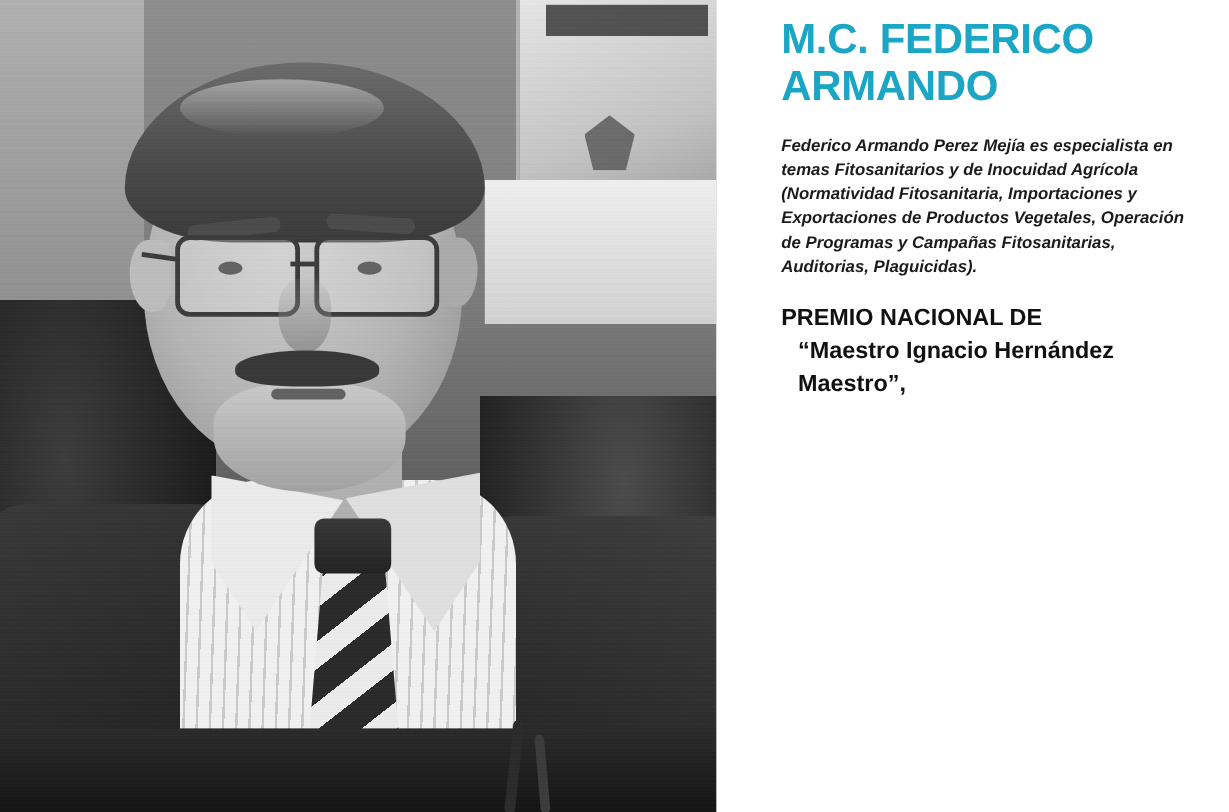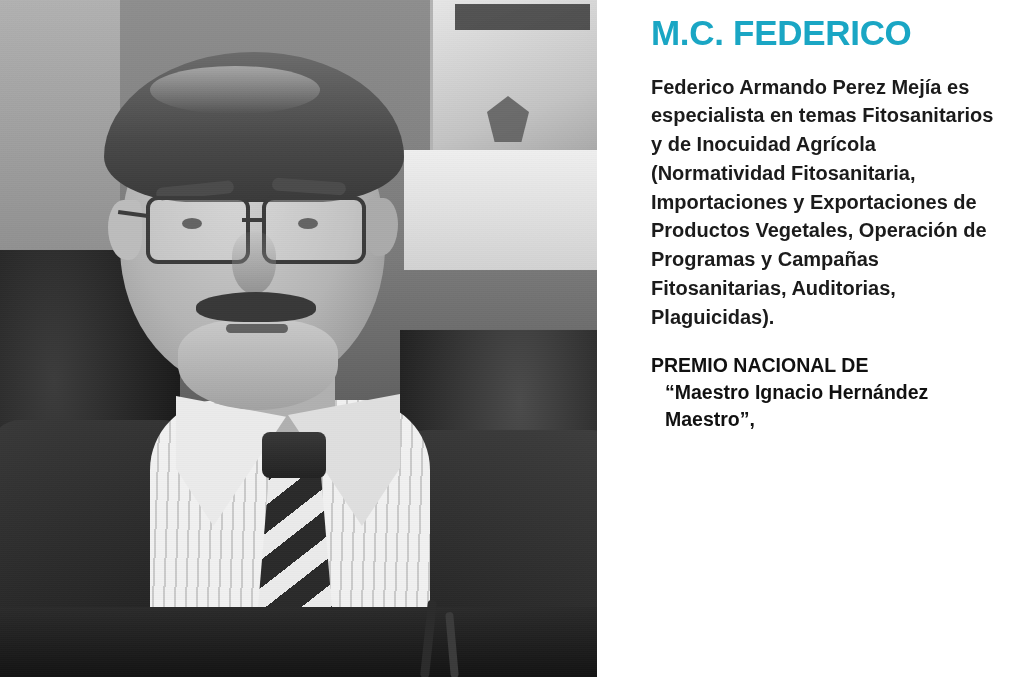--- a/index.html
+++ b/index.html
@@ -300,24 +300,25 @@
     font-weight: 800;
     font-size: 35px;
     line-height: 1.10;
     letter-spacing: -0.3px;
     font-family: "Liberation Sans", sans-serif;
   }
   .name .line { display: block; }
   .bio {
     margin: 20px 0 0 0;
     color: #1b1b1b;
-    font-size: 20px;
+    font-size: 14px;
     line-height: 1.44;
     font-weight: 600;
     max-width: 345px;
+    font-style: italic;
   }
   .award {
     margin: 20px 0 12px 0;
     color: #111111;
     font-size: 19.5px;
     line-height: 1.40;
     font-weight: 700;
     max-width: 350px;
   }
   .award .award-line { display: block; }
@@ -368,20 +369,21 @@
     <div class="desk"></div>
     <div class="mic"></div>
     <div class="mic2"></div>
     <div class="photo-grain"></div>
   </div>
 
   <div class="text-pane">
 
     <h1 class="name">
       <span class="line">M.C. FEDERICO</span>
+      <span class="line">ARMANDO</span>
     </h1>
 
     <p class="bio">Federico Armando Perez Mejía es especialista en temas Fitosanitarios y de Inocuidad Agrícola (Normatividad Fitosanitaria, Importaciones y Exportaciones de Productos Vegetales, Operación de Programas y Campañas Fitosanitarias, Auditorias, Plaguicidas).</p>
 
     <p class="award">
       <span class="award-line">PREMIO NACIONAL DE</span>
       <span class="award-quote">“Maestro Ignacio Hernández</span>
       <span class="award-quote">Maestro”,</span>
     </p>
 

